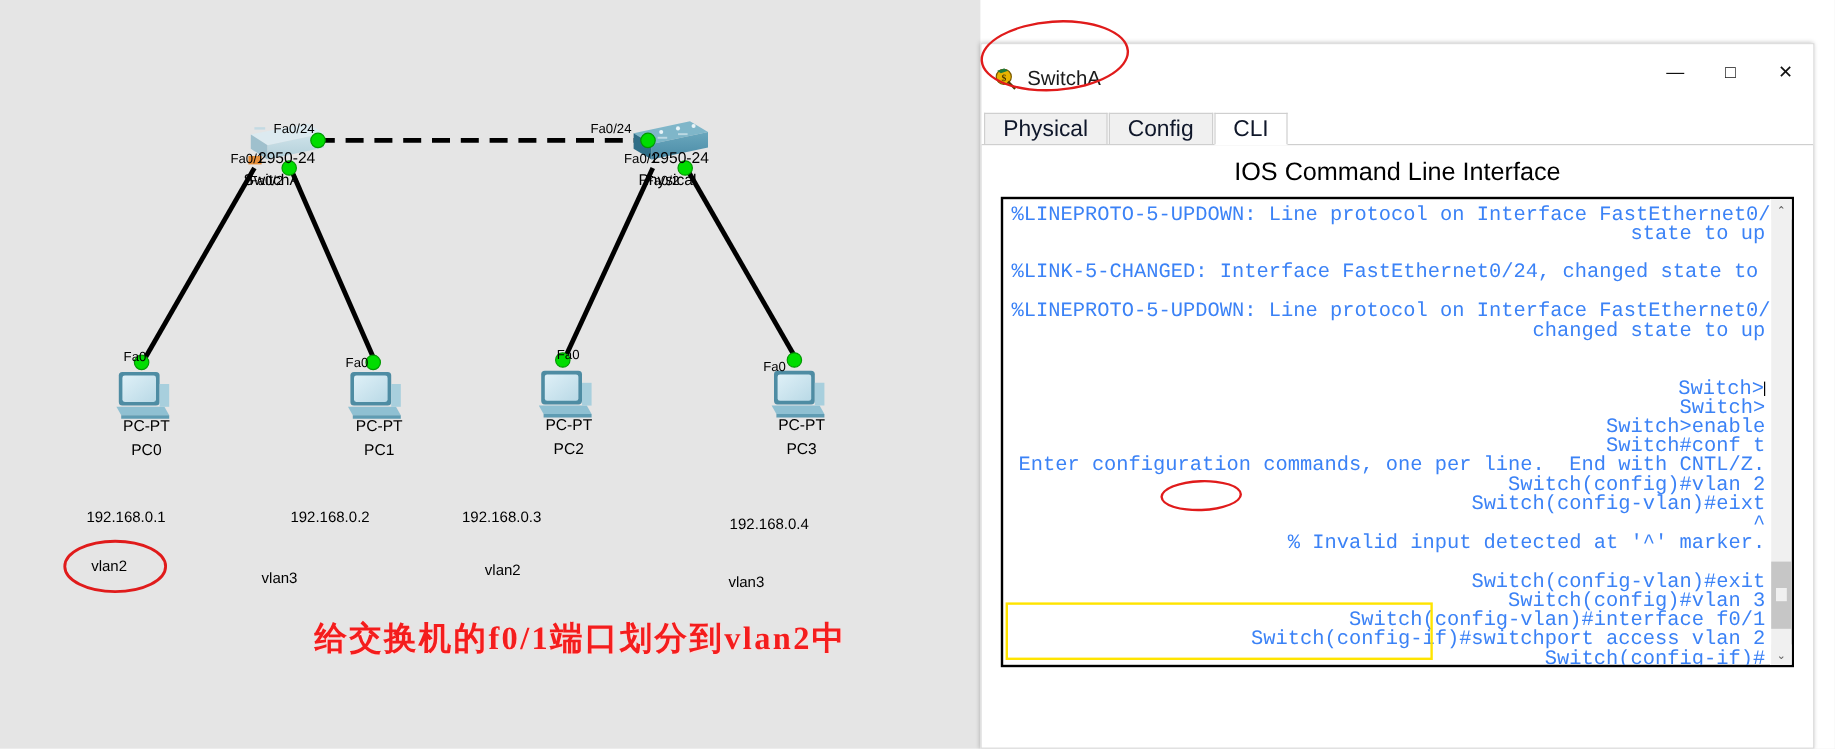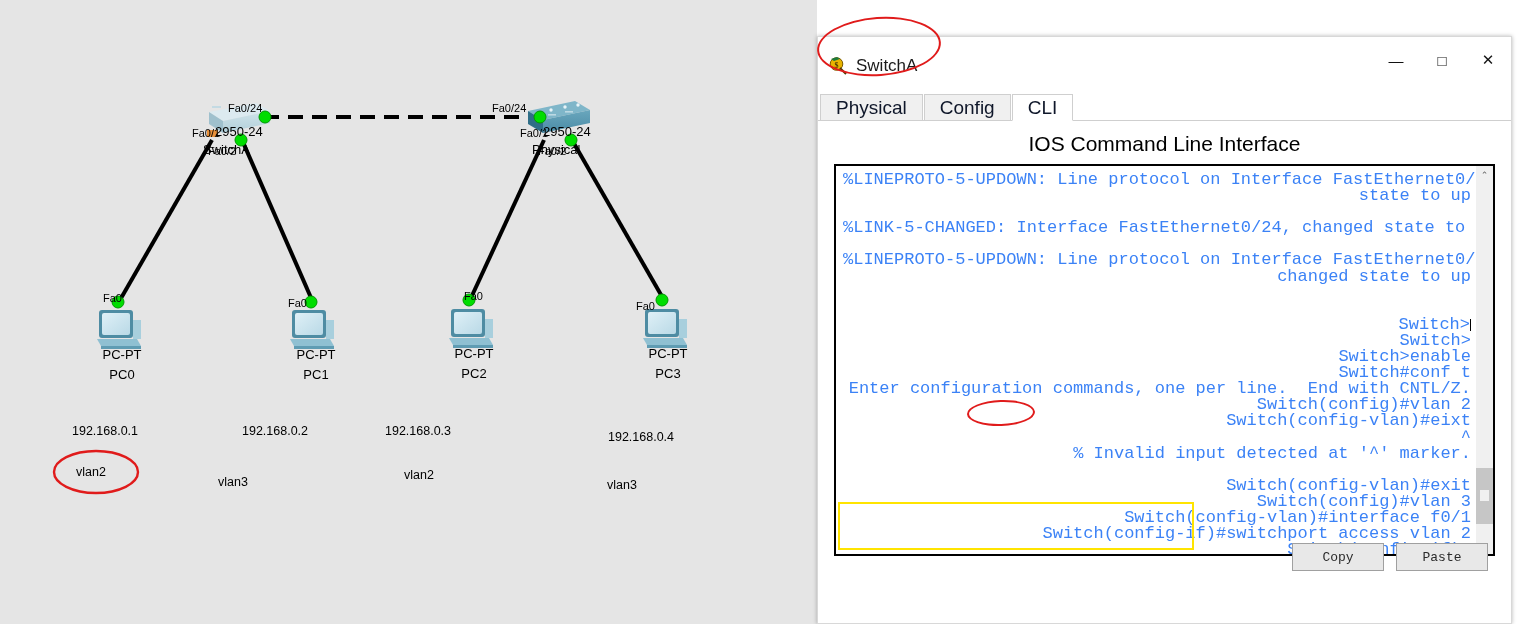--- a/index.html
+++ b/index.html
@@ -290,20 +290,21 @@
   <div class="lbl dev-lbl" style="left:443px;top:366px;width:62px;">PC2</div>
   <div class="lbl ip-lbl" style="left:385px;top:424px;">192.168.0.3</div>
   <div class="lbl vlan-lbl" style="left:404px;top:468px;">vlan2</div>
 
   <div class="lbl port-lbl" style="left:636px;top:300px;">Fa0</div>
   <div class="lbl dev-lbl" style="left:637px;top:346px;width:62px;">PC-PT</div>
   <div class="lbl dev-lbl" style="left:637px;top:366px;width:62px;">PC3</div>
   <div class="lbl ip-lbl" style="left:608px;top:430px;">192.168.0.4</div>
   <div class="lbl vlan-lbl" style="left:607px;top:478px;">vlan3</div>
 
+  <div class="caption" style="left:262px;top:514px;">给交换机的f0/1端口划分到vlan2中</div>
 </div>
 
 <div id="pt-window">
 
   <div id="titlebar">
     <div id="title-icon">
       <svg width="20" height="20" viewBox="0 0 20 20">
         <circle cx="8.5" cy="8" r="6.3" fill="#e8b400" stroke="#7a5a00" stroke-width="1"></circle>
         <text x="8.5" y="11.5" font-size="8" font-family="Liberation Serif, serif" font-weight="bold" fill="#4d3a00" text-anchor="middle">$</text>
         <line x1="12" y1="12" x2="18" y2="18" stroke="#4d3a00" stroke-width="2"></line>
@@ -357,17 +358,13 @@
       <div class="sb-arrow">⌃</div>
       <div id="sb-thumb"></div>
       <div id="sb-grip"></div>
       <div class="sb-arrow bottom">⌄</div>
     </div>
 
     <div class="anno" id="anno-vlan2"></div>
     <div class="anno" id="anno-yellow"></div>
   </div>
 
-  <div id="btn-row">
-    <div class="pt-btn">Copy</div>
-    <div class="pt-btn">Paste</div>
-  </div>
 </div>
 
 </body></html>

